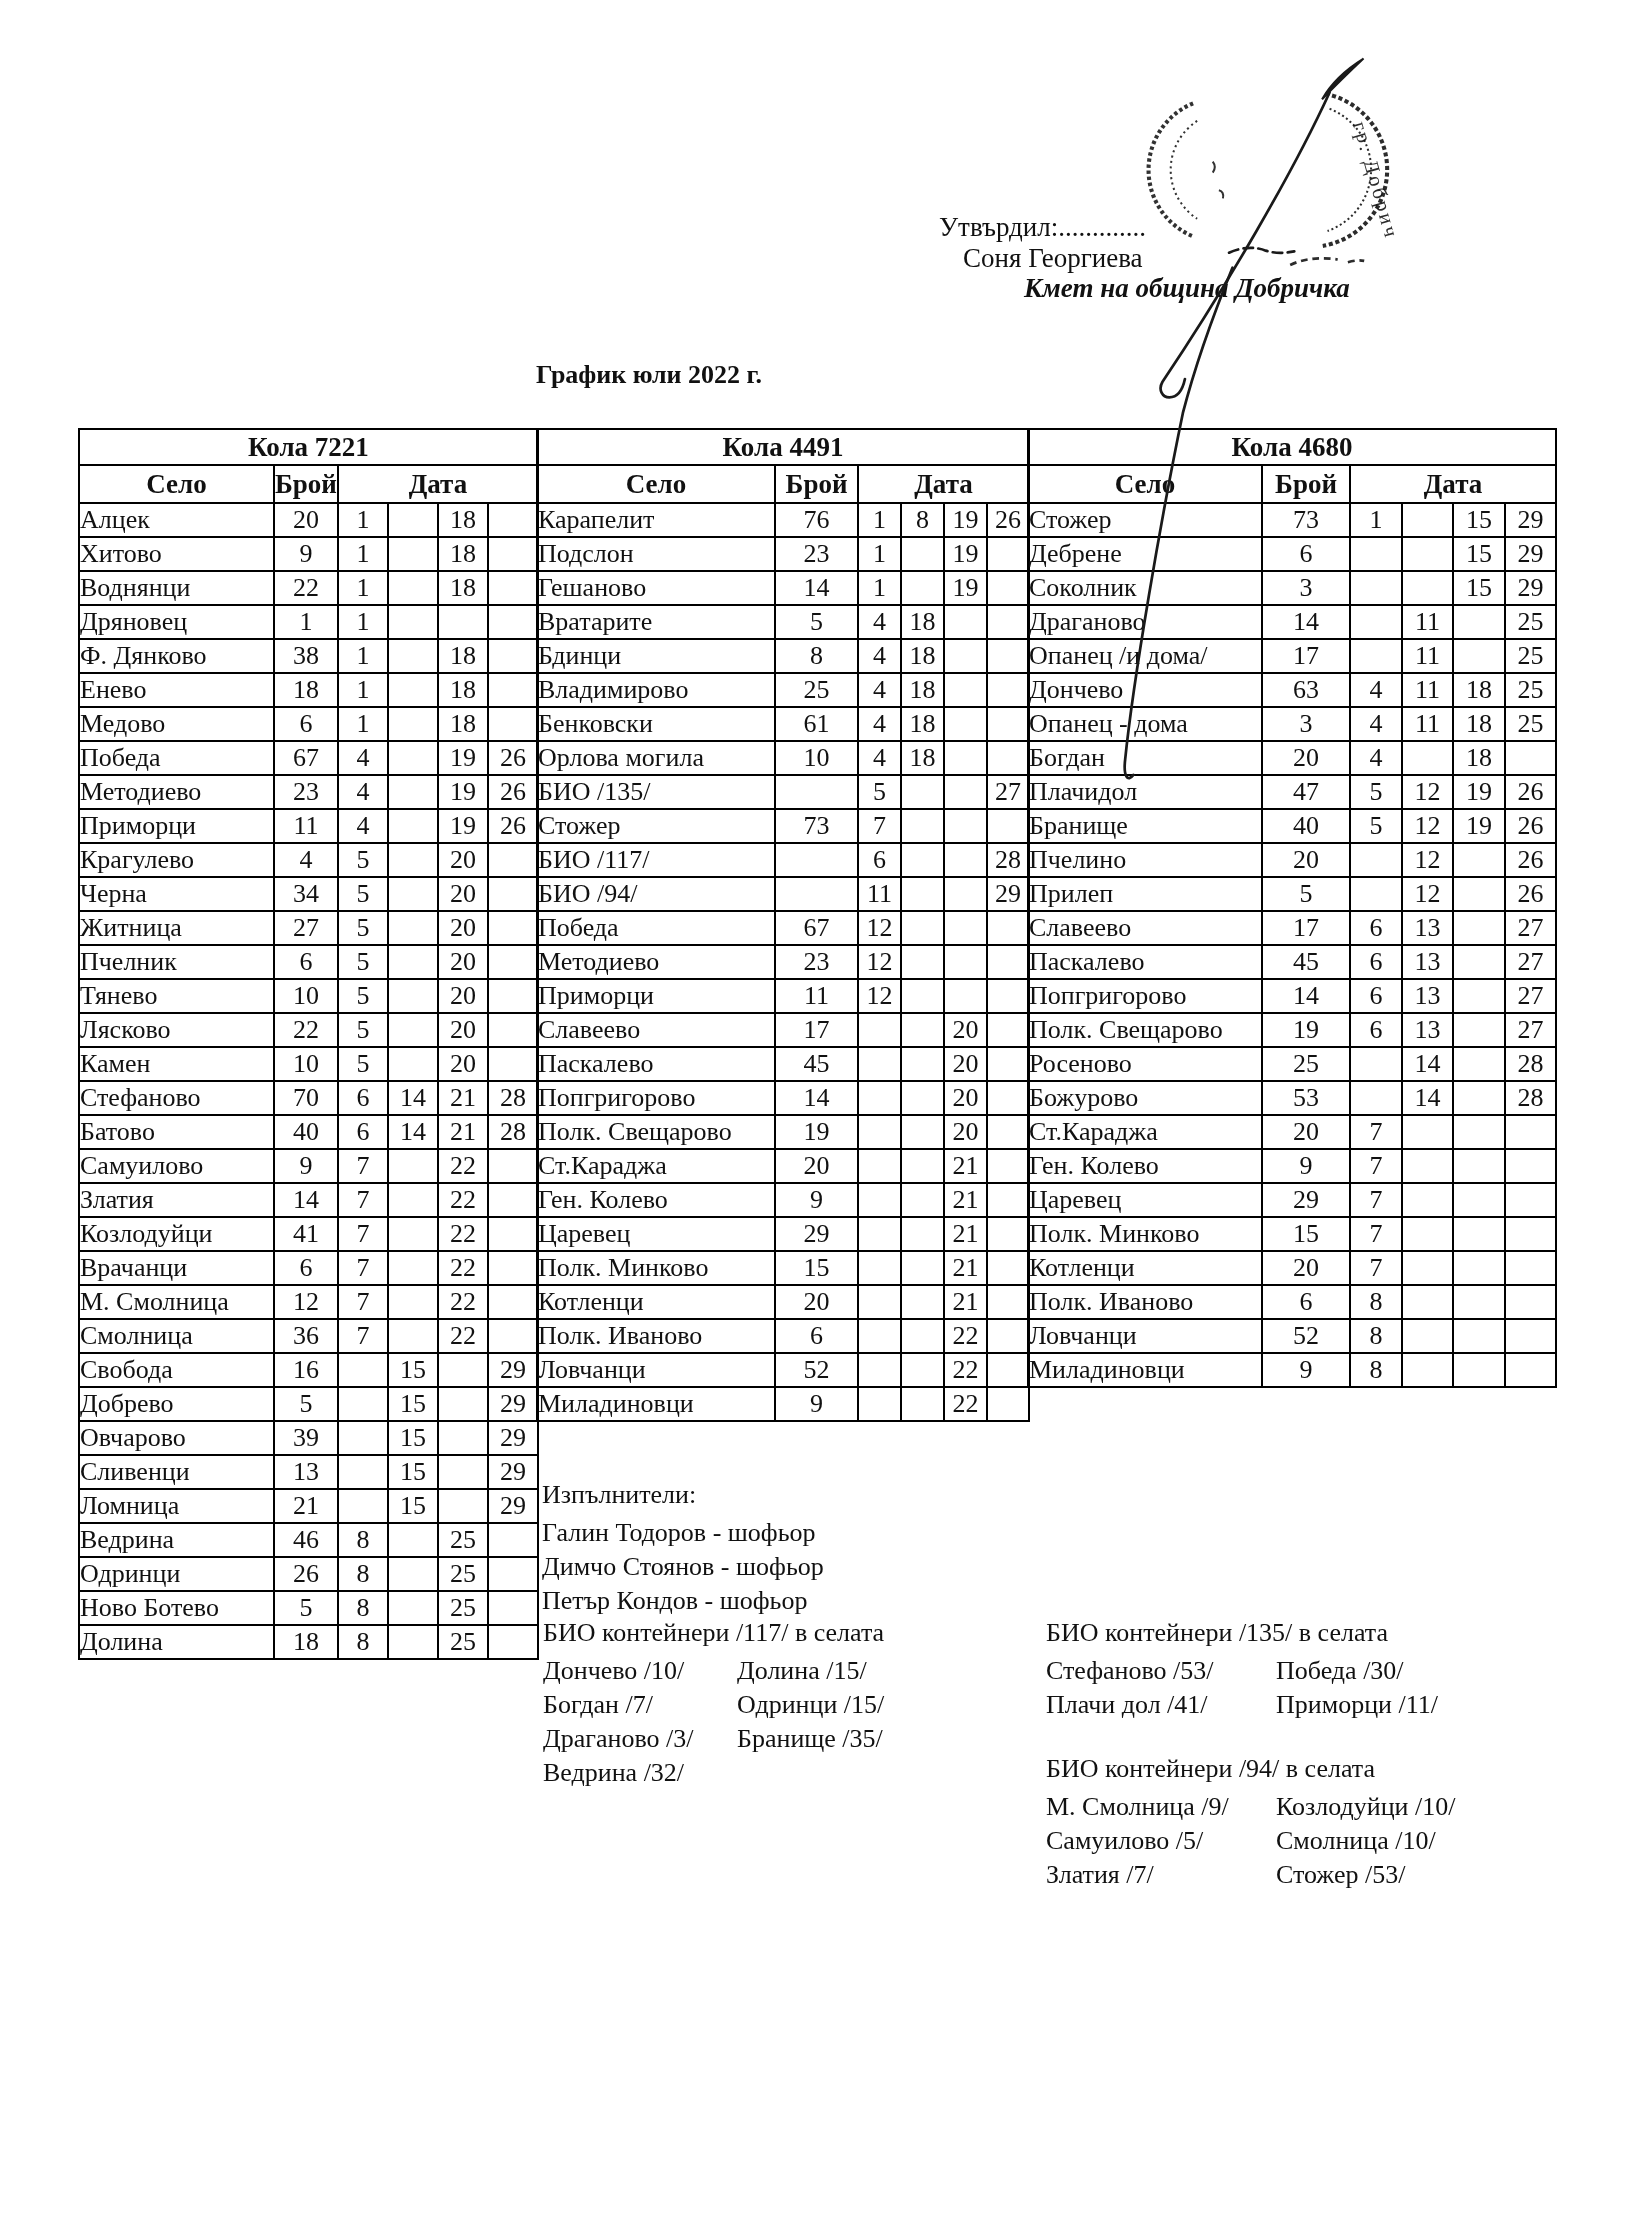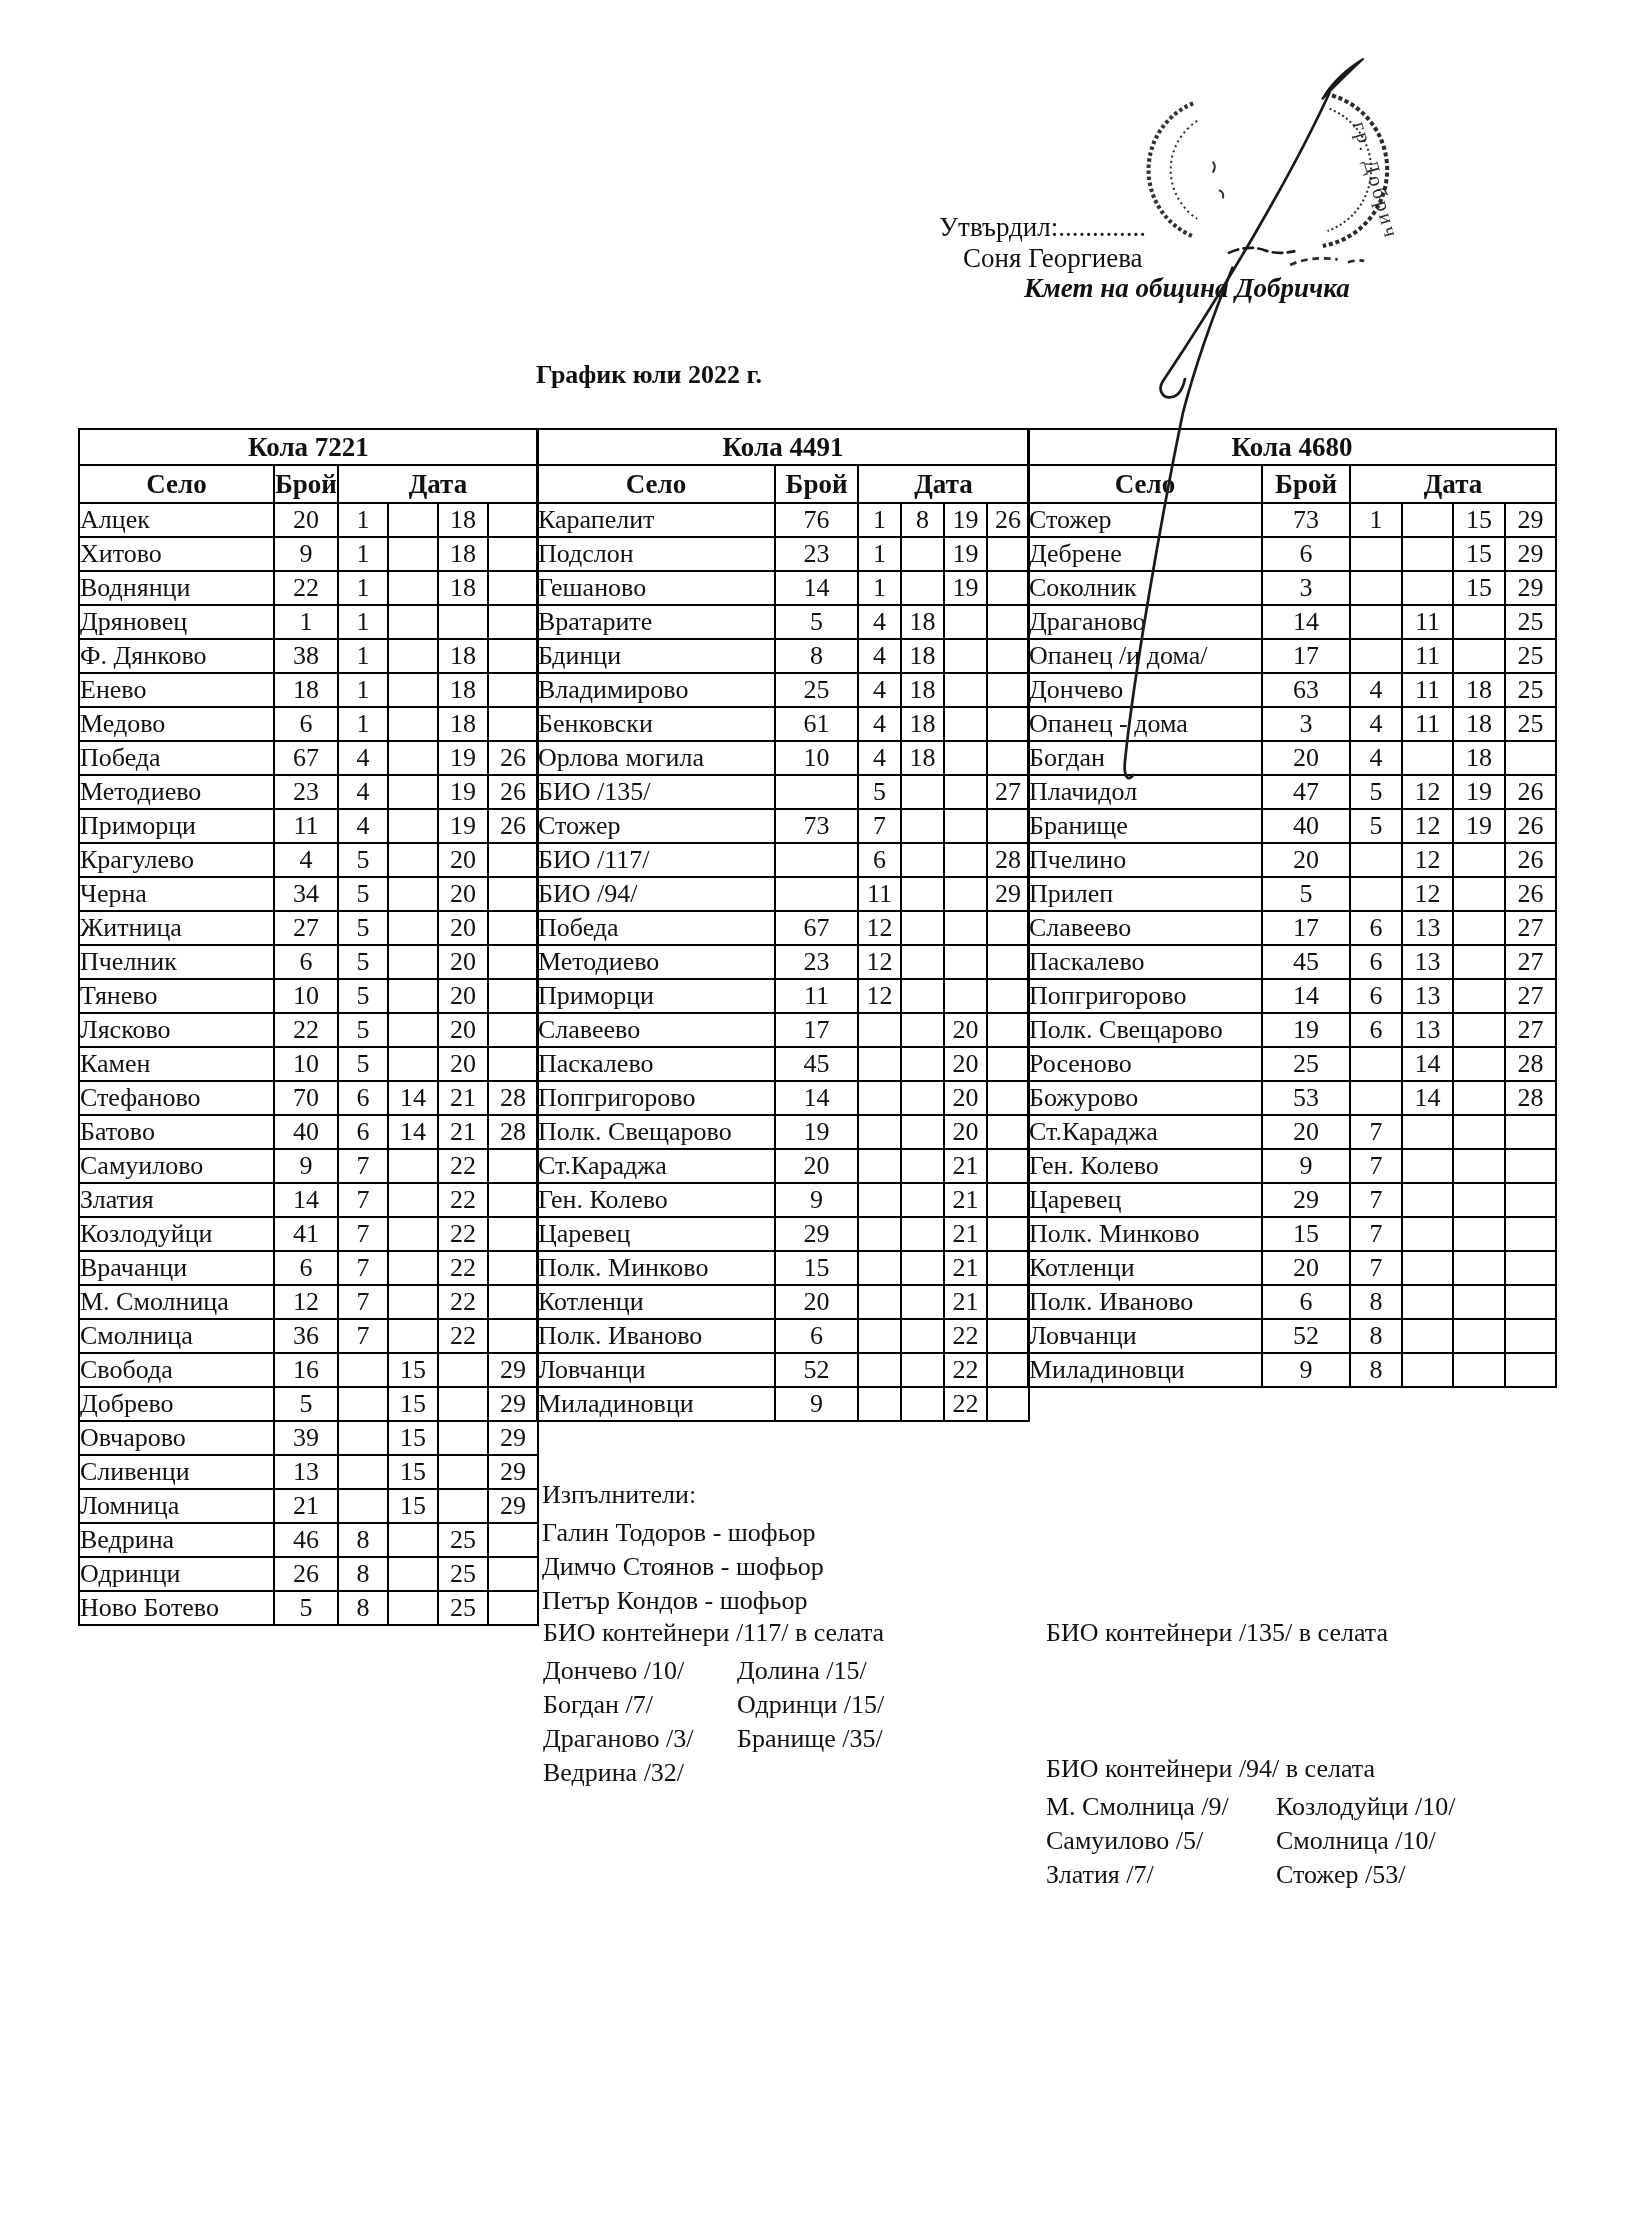--- a/index.html
+++ b/index.html
@@ -361,20 +361,28 @@
 
         <tr>
           <td class="village">Ново Ботево</td>
           <td class="num">5</td>
           <td class="num">8</td>
           <td class="num"></td>
           <td class="num">25</td>
           <td class="num"></td>
         </tr>
 
+        <tr>
+          <td class="village">Долина</td>
+          <td class="num">18</td>
+          <td class="num">8</td>
+          <td class="num"></td>
+          <td class="num">25</td>
+          <td class="num"></td>
+        </tr>
       </tbody>
   </table>
 
   <table class="cartable t1">
     <colgroup>
         <col style="width:238px">
         <col style="width:83px">
         <col style="width:43px">
         <col style="width:43px">
         <col style="width:43px">
@@ -919,20 +927,32 @@
 
       <div class="item">Долина /15/</div>
           <div class="item">Одринци /15/</div>
           <div class="item">Бранище /35/</div>
         </div>
     </div>
   </div>
 
   <div class="textblock" style="left:1046px; top:1620px;">
     <div class="heading">БИО контейнери /135/ в селата</div>
+    <div class="bio-cols">
+      <div style="width:230px">
+
+      <div class="item">Стефаново /53/</div>
+          <div class="item">Плачи дол /41/</div>
+        </div>
+      <div>
+
+      <div class="item">Победа /30/</div>
+          <div class="item">Приморци /11/</div>
+        </div>
+    </div>
   </div>
 
   <div class="textblock" style="left:1046px; top:1756px;">
     <div class="heading">БИО контейнери /94/ в селата</div>
     <div class="bio-cols">
       <div style="width:230px">
 
       <div class="item">М. Смолница /9/</div>
           <div class="item">Самуилово /5/</div>
           <div class="item">Златия /7/</div>

